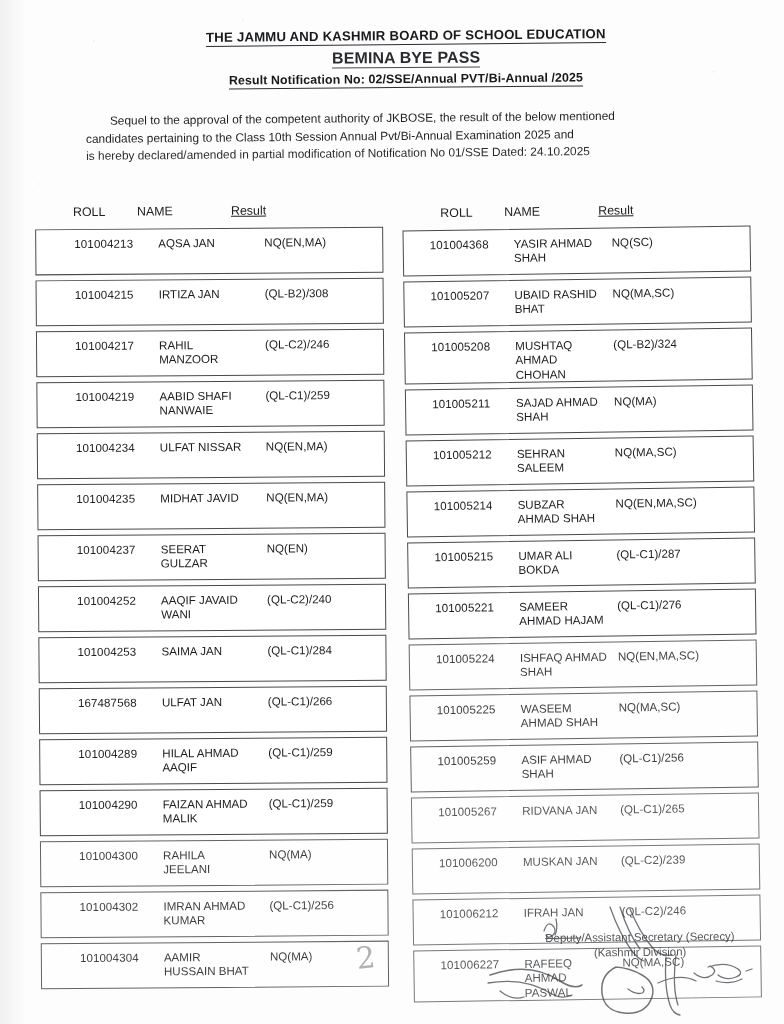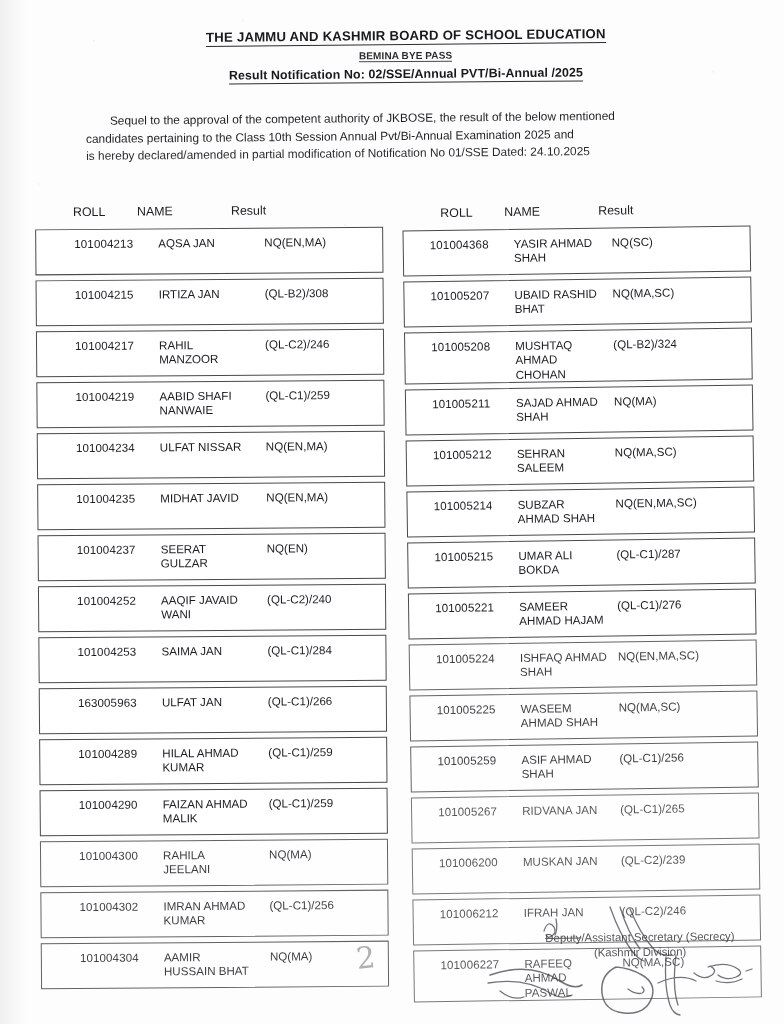--- a/index.html
+++ b/index.html
@@ -58,21 +58,21 @@
   .hdr-org {
     font-size: 13.2px;
     font-weight: bold;
     letter-spacing: 0.2px;
     border-bottom: 1.4px solid #2b2b2b;
     display: inline-block;
     padding-bottom: 1px;
     transform: rotate(-0.55deg);
   }
   .hdr-sub {
-    font-size: 10px;
+    font-size: 16px;
     font-weight: bold;
     display: inline-block;
     margin-top: 4px;
     border-bottom: 1.1px solid #3a3a3a;
     padding-bottom: 0px;
     transform: rotate(-0.35deg);
     opacity: 0.92;
   }
   .hdr-notif {
     font-size: 12.4px;
@@ -129,21 +129,21 @@
     height: 32px;
   }
   .thead .th {
     position: absolute;
     font-size: 12.4px;
     color: #1c1e21;
     top: 8px;
   }
   .th-roll   { left: 38px; }
   .th-name   { left: 102px; }
-  .th-result { left: 196px; font-size: 12.8px; }
+  .th-result { left: 196px; font-size: 12.8px; text-decoration: underline; }
 
   .trow {
     position: relative;
     border: 1.1px solid #4a4a4a;
     height: 46px;
     margin-bottom: 5px;
     box-sizing: border-box;
     background: #ffffff;
     padding: 6px 0 0 0;
   }
@@ -282,28 +282,28 @@
             <span class="cell c-name">AAQIF JAVAID
 WANI</span>
             <span class="cell c-result">(QL-C2)/240</span>
           </div>
           <div class="trow">
             <span class="cell c-roll">101004253</span>
             <span class="cell c-name">SAIMA JAN</span>
             <span class="cell c-result">(QL-C1)/284</span>
           </div>
           <div class="trow">
-            <span class="cell c-roll">163005963</span>
+            <span class="cell c-roll">167487568</span>
             <span class="cell c-name">ULFAT JAN</span>
             <span class="cell c-result">(QL-C1)/266</span>
           </div>
           <div class="trow">
             <span class="cell c-roll">101004289</span>
             <span class="cell c-name">HILAL AHMAD
-KUMAR</span>
+AAQIF</span>
             <span class="cell c-result">(QL-C1)/259</span>
           </div>
           <div class="trow">
             <span class="cell c-roll">101004290</span>
             <span class="cell c-name">FAIZAN AHMAD
 MALIK</span>
             <span class="cell c-result">(QL-C1)/259</span>
           </div>
           <div class="trow fade-1">
             <span class="cell c-roll">101004300</span>

